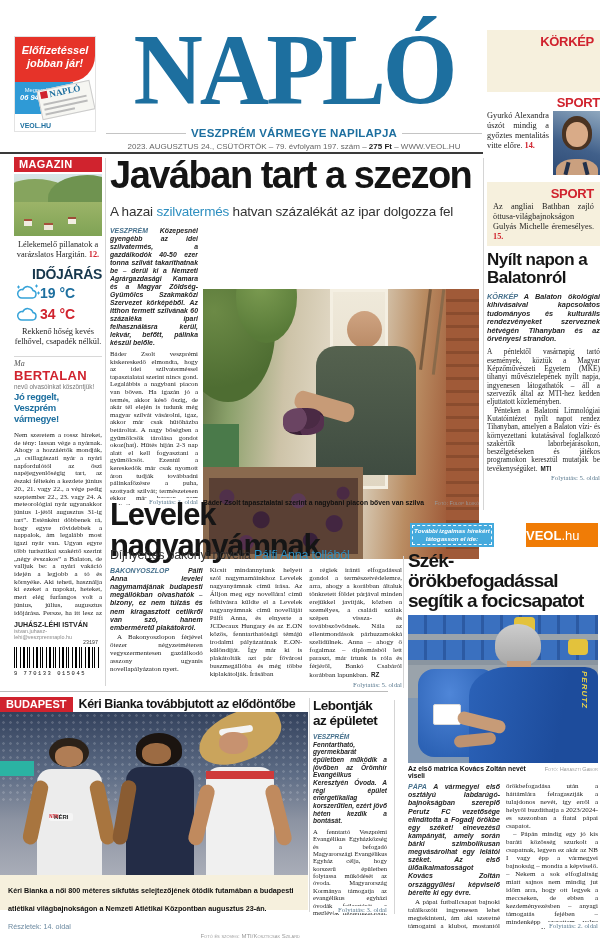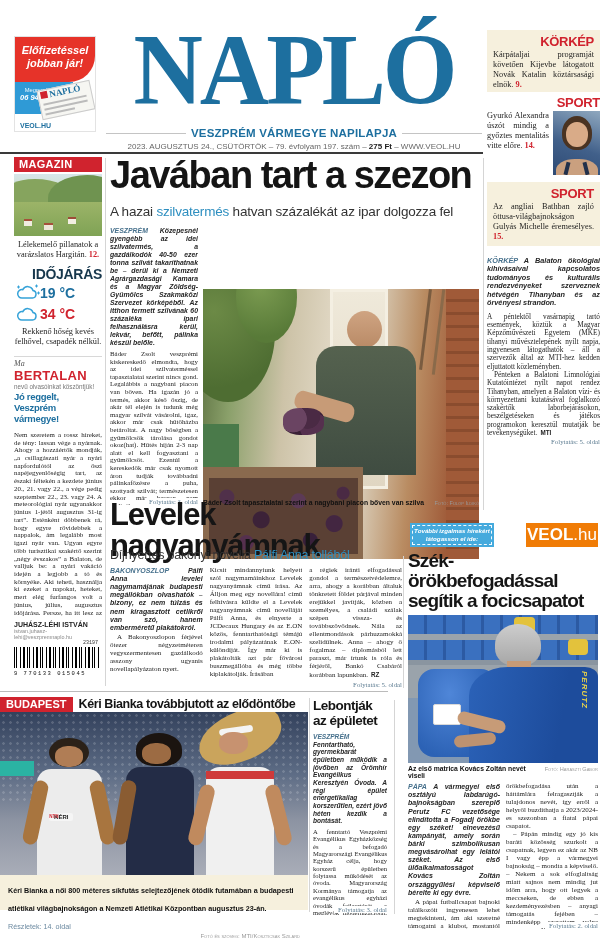--- a/index.html
+++ b/index.html
@@ -83,22 +83,22 @@
 
   .magazin-banner{background:#d0232e;color:#fff;font-family:"Liberation Sans",sans-serif;font-weight:700;
                   font-size:11px;line-height:15px;padding-left:5px;letter-spacing:0.3px;box-sizing:border-box;}
   .mag-cap{margin:0;font-family:"Liberation Serif",serif;font-size:8.3px;line-height:1.25;text-align:center;}
 
   
   .veol{display:flex;height:24px;}
   .veol-left{flex:1;background:#45aadd;position:relative;color:#fff;display:flex;flex-direction:column;
              justify-content:center;text-align:center;outline:1px dashed rgba(255,255,255,.95);outline-offset:-3px;}
   .veol-left span{font-family:"Liberation Sans",sans-serif;font-style:italic;font-weight:700;font-size:6.2px;line-height:1.3;}
-  .veol-right{width:72px;background:#f07c06;color:#fff;display:flex;align-items:center;justify-content:center;
-              font-family:"Liberation Sans",sans-serif;font-size:17px;margin-left:32px;}
+  .veol-right{width:72px;background:#f07c06;color:#fff;display:flex;align-items:center;
+              font-family:"Liberation Sans",sans-serif;font-size:13px;margin-left:32px;}
   .veol-right b{font-weight:700;} .veol-right span{font-weight:400;}
 
   .cols2{display:flex;gap:6px;margin-top:4px;}
   .cols2 .col{flex:1;overflow:hidden;height:146px;position:relative;}
   .lcol{flex:1;overflow:hidden;position:relative;}
 
   .ath-band{height:16px;display:flex;align-items:center;gap:6px;}
   .loc-tag{background:#d0232e;color:#fff;font-family:"Liberation Sans",sans-serif;font-weight:700;
            font-size:11px;line-height:15px;padding:0 6px;height:15px;}
   .ath-head{font-size:12.5px;letter-spacing:-0.4px;white-space:nowrap;text-align:right;}
@@ -142,21 +142,20 @@
     <span>VESZPRÉM VÁRMEGYE NAPILAPJA</span>
     <i class="rule-line"></i>
   </div>
   <div class="abs dateline" style="left:106px;top:142px;width:376px">
     <span>2023. AUGUSZTUS 24., CSÜTÖRTÖK – 79. évfolyam 197. szám – </span><b>275 Ft</b><span> – WWW.VEOL.HU</span>
   </div>
   <div class="abs" style="left:0;top:152px;width:483px;height:2px;background:#3a3a3a"></div>
 
   <div class="abs teaser-box cream" style="left:487px;top:30px;width:113px;height:62px">
     <div class="sec-title">KÖRKÉP</div>
-    <p class="teaser-text"><span>Kárpátaljai programját követően Kijevbe látogatott Novák Katalin köztársasági elnök. </span><b class="pgref">9.</b></p>
   </div>
 
   <div class="abs" style="left:487px;top:96px;width:113px">
     <div class="sec-title">SPORT</div>
     <div style="display:flex;gap:4px;margin-top:2px">
       <p class="teaser-text" style="flex:1;margin:0"><span>Gyurkó Alexandra úszót mindig a győztes mentalitás vitte előre. </span><b class="pgref">14.</b></p>
       <div class="photo" style="width:47px;height:64px;background:linear-gradient(200deg,#8fa8bf,#41608a 55%,#2e4a74)">
         <i style="left:9px;top:5px;width:30px;height:34px;background:#4a3322;border-radius:50% 50% 45% 45%"></i>
         <i style="left:13px;top:11px;width:22px;height:25px;background:#d9ab88;border-radius:48%"></i>
         <i style="left:3px;bottom:-8px;width:42px;height:24px;background:#caa07f;border-radius:45% 45% 0 0"></i>
@@ -165,20 +164,21 @@
       </div>
     </div>
   </div>
 
   <div class="abs teaser-box cream" style="left:487px;top:182px;width:113px;height:64px">
     <div class="sec-title">SPORT</div>
     <p class="teaser-text"><span>Az angliai Bathban zajló öttusa-világbajnokságon Gulyás Michelle éremesélyes. </span><b class="pgref">15.</b></p>
   </div>
 
   <div class="abs" style="left:487px;top:251px;width:113px;height:258px;overflow:hidden">
+    <h2 class="h" style="font-size:17px;line-height:1.05;margin:0">Nyílt napon a Balatonról</h2>
     <p class="lead" style="margin:6px 0 0;font-size:7.3px"><span class="loc">KÖRKÉP</span><span> A Balaton ökológiai kihívásaival kapcsolatos tudományos és kulturális rendezvényeket szerveznek hétvégén Tihanyban és az örvényesi strandon.</span></p>
     <p class="body-serif" style="margin:5px 0 0;font-size:7.3px">A péntektől vasárnapig tartó események, köztük a Magyar Képzőművészeti Egyetem (MKE) tihanyi művésztelepének nyílt napja, ingyenesen látogathatók – áll a szervezők által az MTI-hez kedden eljuttatott közleményben.</p>
     <p class="body-serif indent" style="margin:0;font-size:7.3px"><span>Pénteken a Balatoni Limnológiai Kutatóintézet nyílt napot rendez Tihanyban, amelyen a Balaton vízi- és környezettani kutatásával foglalkozó szakértők laborbejárásokon, beszélgetéseken és játékos programokon keresztül mutatják be tevékenységüket.</span><b class="byline">MTI</b></p>
     <div class="cont">Folytatás: 5. oldal</div>
   </div>
 
   <div class="abs magazin-banner" style="left:14px;top:157px;width:88px;height:15px">MAGAZIN</div>
   <div class="abs photo" style="left:14px;top:174px;width:88px;height:62px">
     <i style="left:0;top:0;right:0;height:16px;background:linear-gradient(#d8e6ea,#cfe0d0)"></i>
     <i style="left:-12px;top:5px;width:72px;height:36px;background:#86a45e;border-radius:50% 60% 0 0"></i>

